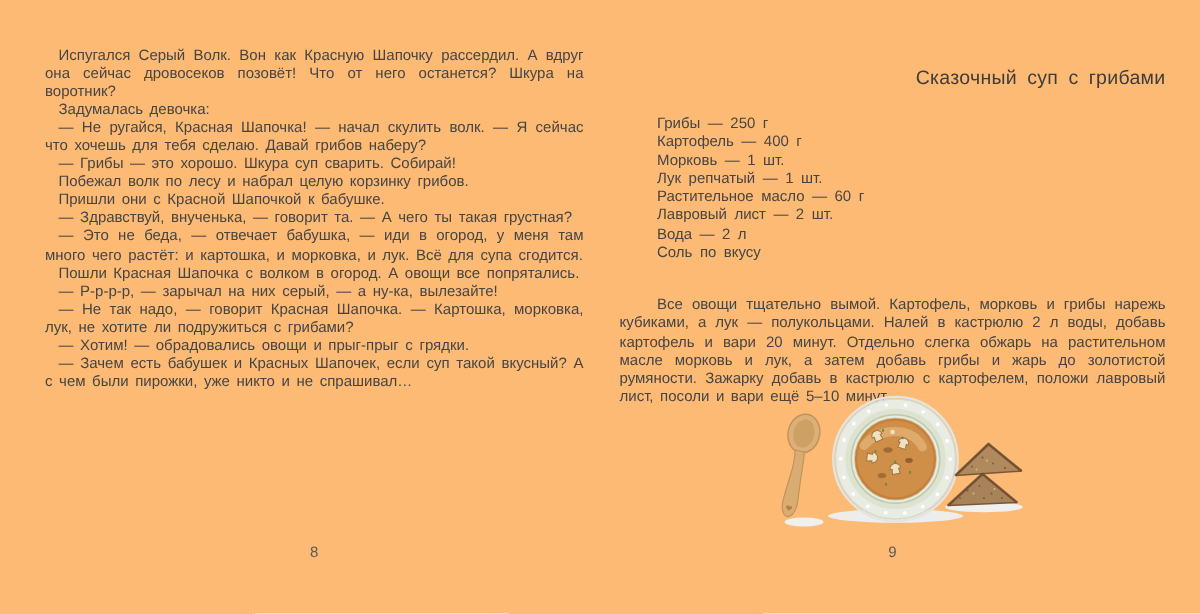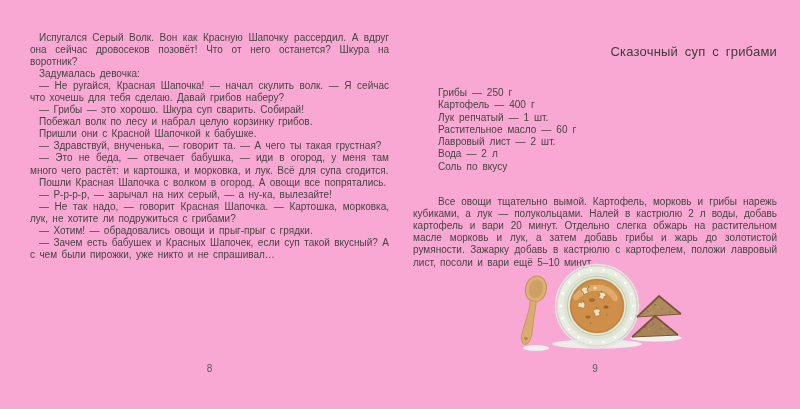--- a/index.html
+++ b/index.html
@@ -1,33 +1,33 @@
 <!DOCTYPE html>
 <html><head>
 <meta charset="utf-8">
 <style>
   html,body{margin:0;padding:0;background:#ffffff;}
   .spread{
-    position:relative;width:800px;height:409px;background:#f9a8d4;overflow:hidden;
+    position:relative;width:800px;height:409px;background:#fdba74;overflow:hidden;
     font-family:"Liberation Sans", sans-serif;color:#454545;
   }
   
   .page-left{position:absolute;left:30px;top:32px;width:359px;}
   .para{
     margin:0;font-size:10px;line-height:12.05px;text-align:justify;
     text-indent:9px;word-spacing:1.6px;color:#454545;
   }
   
   .page-right{position:absolute;left:413px;top:0;width:364px;}
   .recipe-title{
     margin:44px 0 0 0;font-size:13px;font-weight:normal;text-align:right;
     word-spacing:3px;letter-spacing:.2px;color:#3c3d3d;
   }
   .ingredients{
-    list-style:none;margin:28px 0 0 0;padding:0 0 0 25px;
+    list-style:none;margin:18px 0 0 0;padding:0 0 0 25px;
   }
   .ingredients li{font-size:10px;line-height:12.3px;word-spacing:2.2px;color:#454545;}
   .instructions{
     margin:23px 0 0 0;font-size:10px;line-height:12.1px;text-align:justify;
     text-indent:25px;word-spacing:1.6px;color:#454545;
   }
   .illustration{position:absolute;left:495px;top:262px;}
   
   .pagenum{position:absolute;top:363px;font-size:10px;color:#5a5a5a;text-align:center;}
   .pagenum-left{left:30px;width:359px;}
@@ -73,20 +73,21 @@
   <div class="pagenum pagenum-left">8</div>
 
   <div class="page-right">
     <h1 class="recipe-title">Сказочный суп с грибами</h1>
     <ul class="ingredients">
 
         <li>Грибы — 250 г</li>
 
         <li>Картофель — 400 г</li>
 
+        <li>Морковь — 1 шт.</li>
 
         <li>Лук репчатый — 1 шт.</li>
 
         <li>Растительное масло — 60 г</li>
 
         <li>Лавровый лист — 2 шт.</li>
 
         <li>Вода — 2 л</li>
 
         <li>Соль по вкусу</li>

